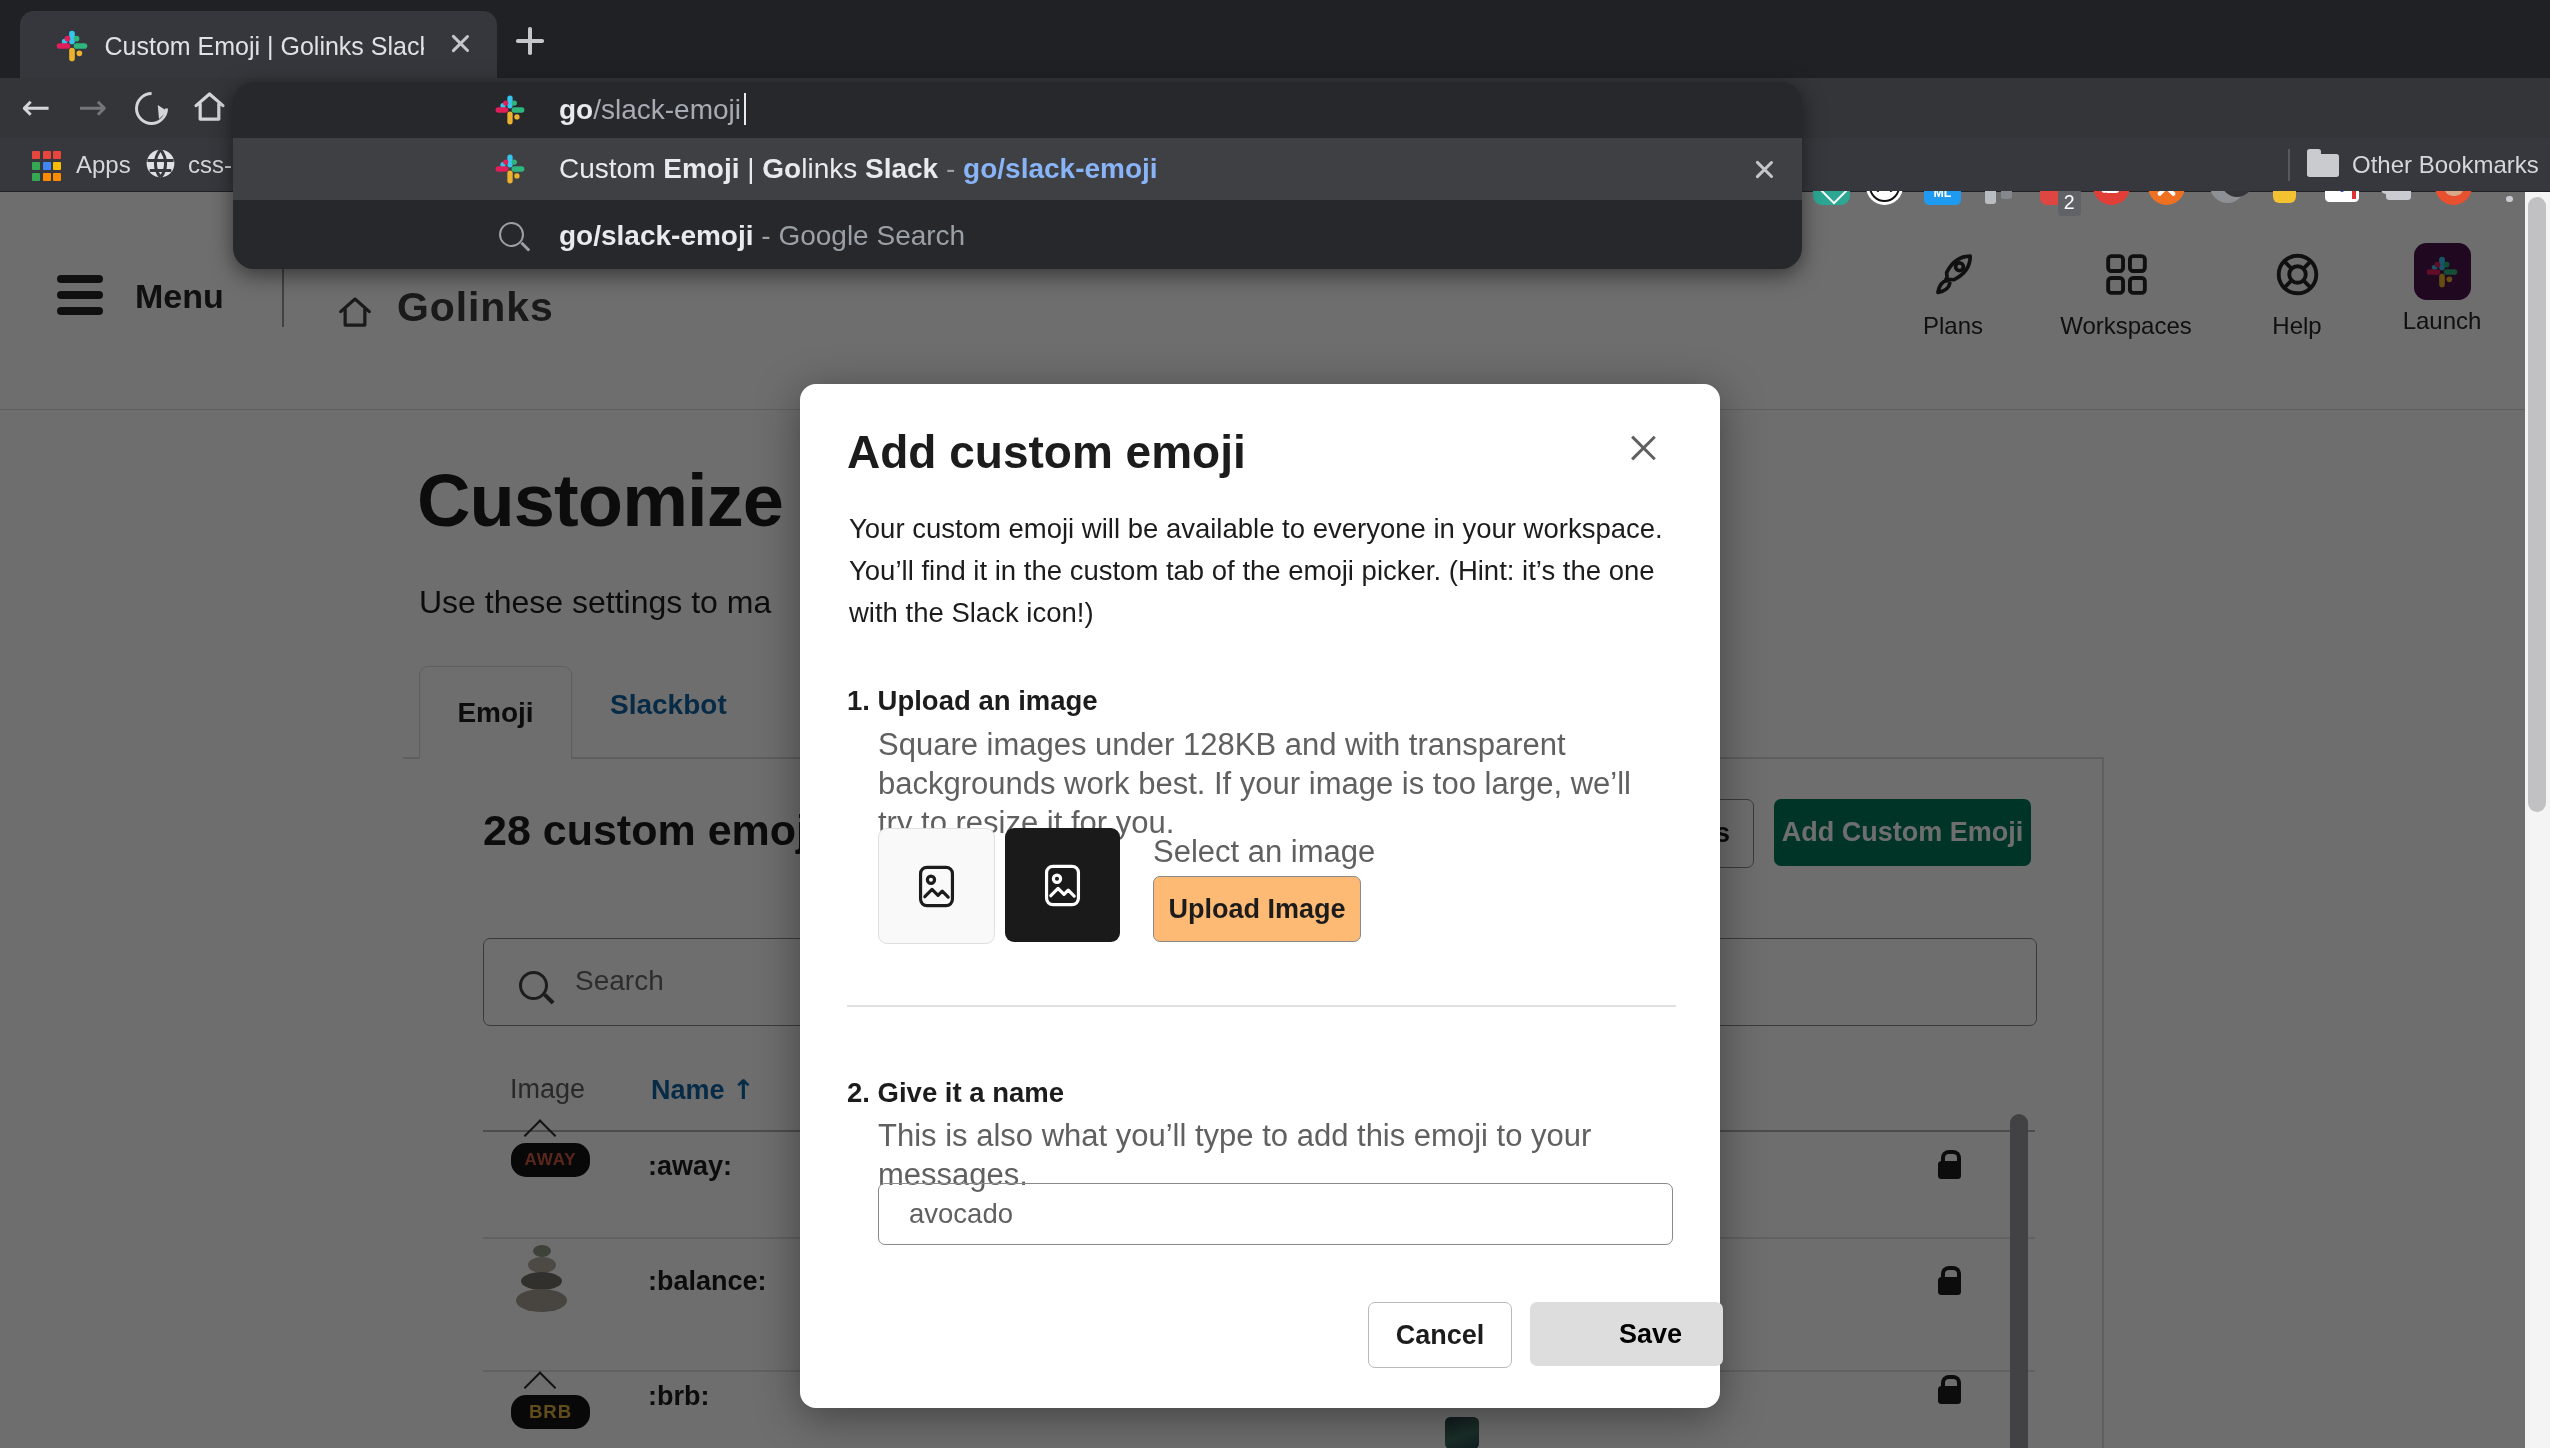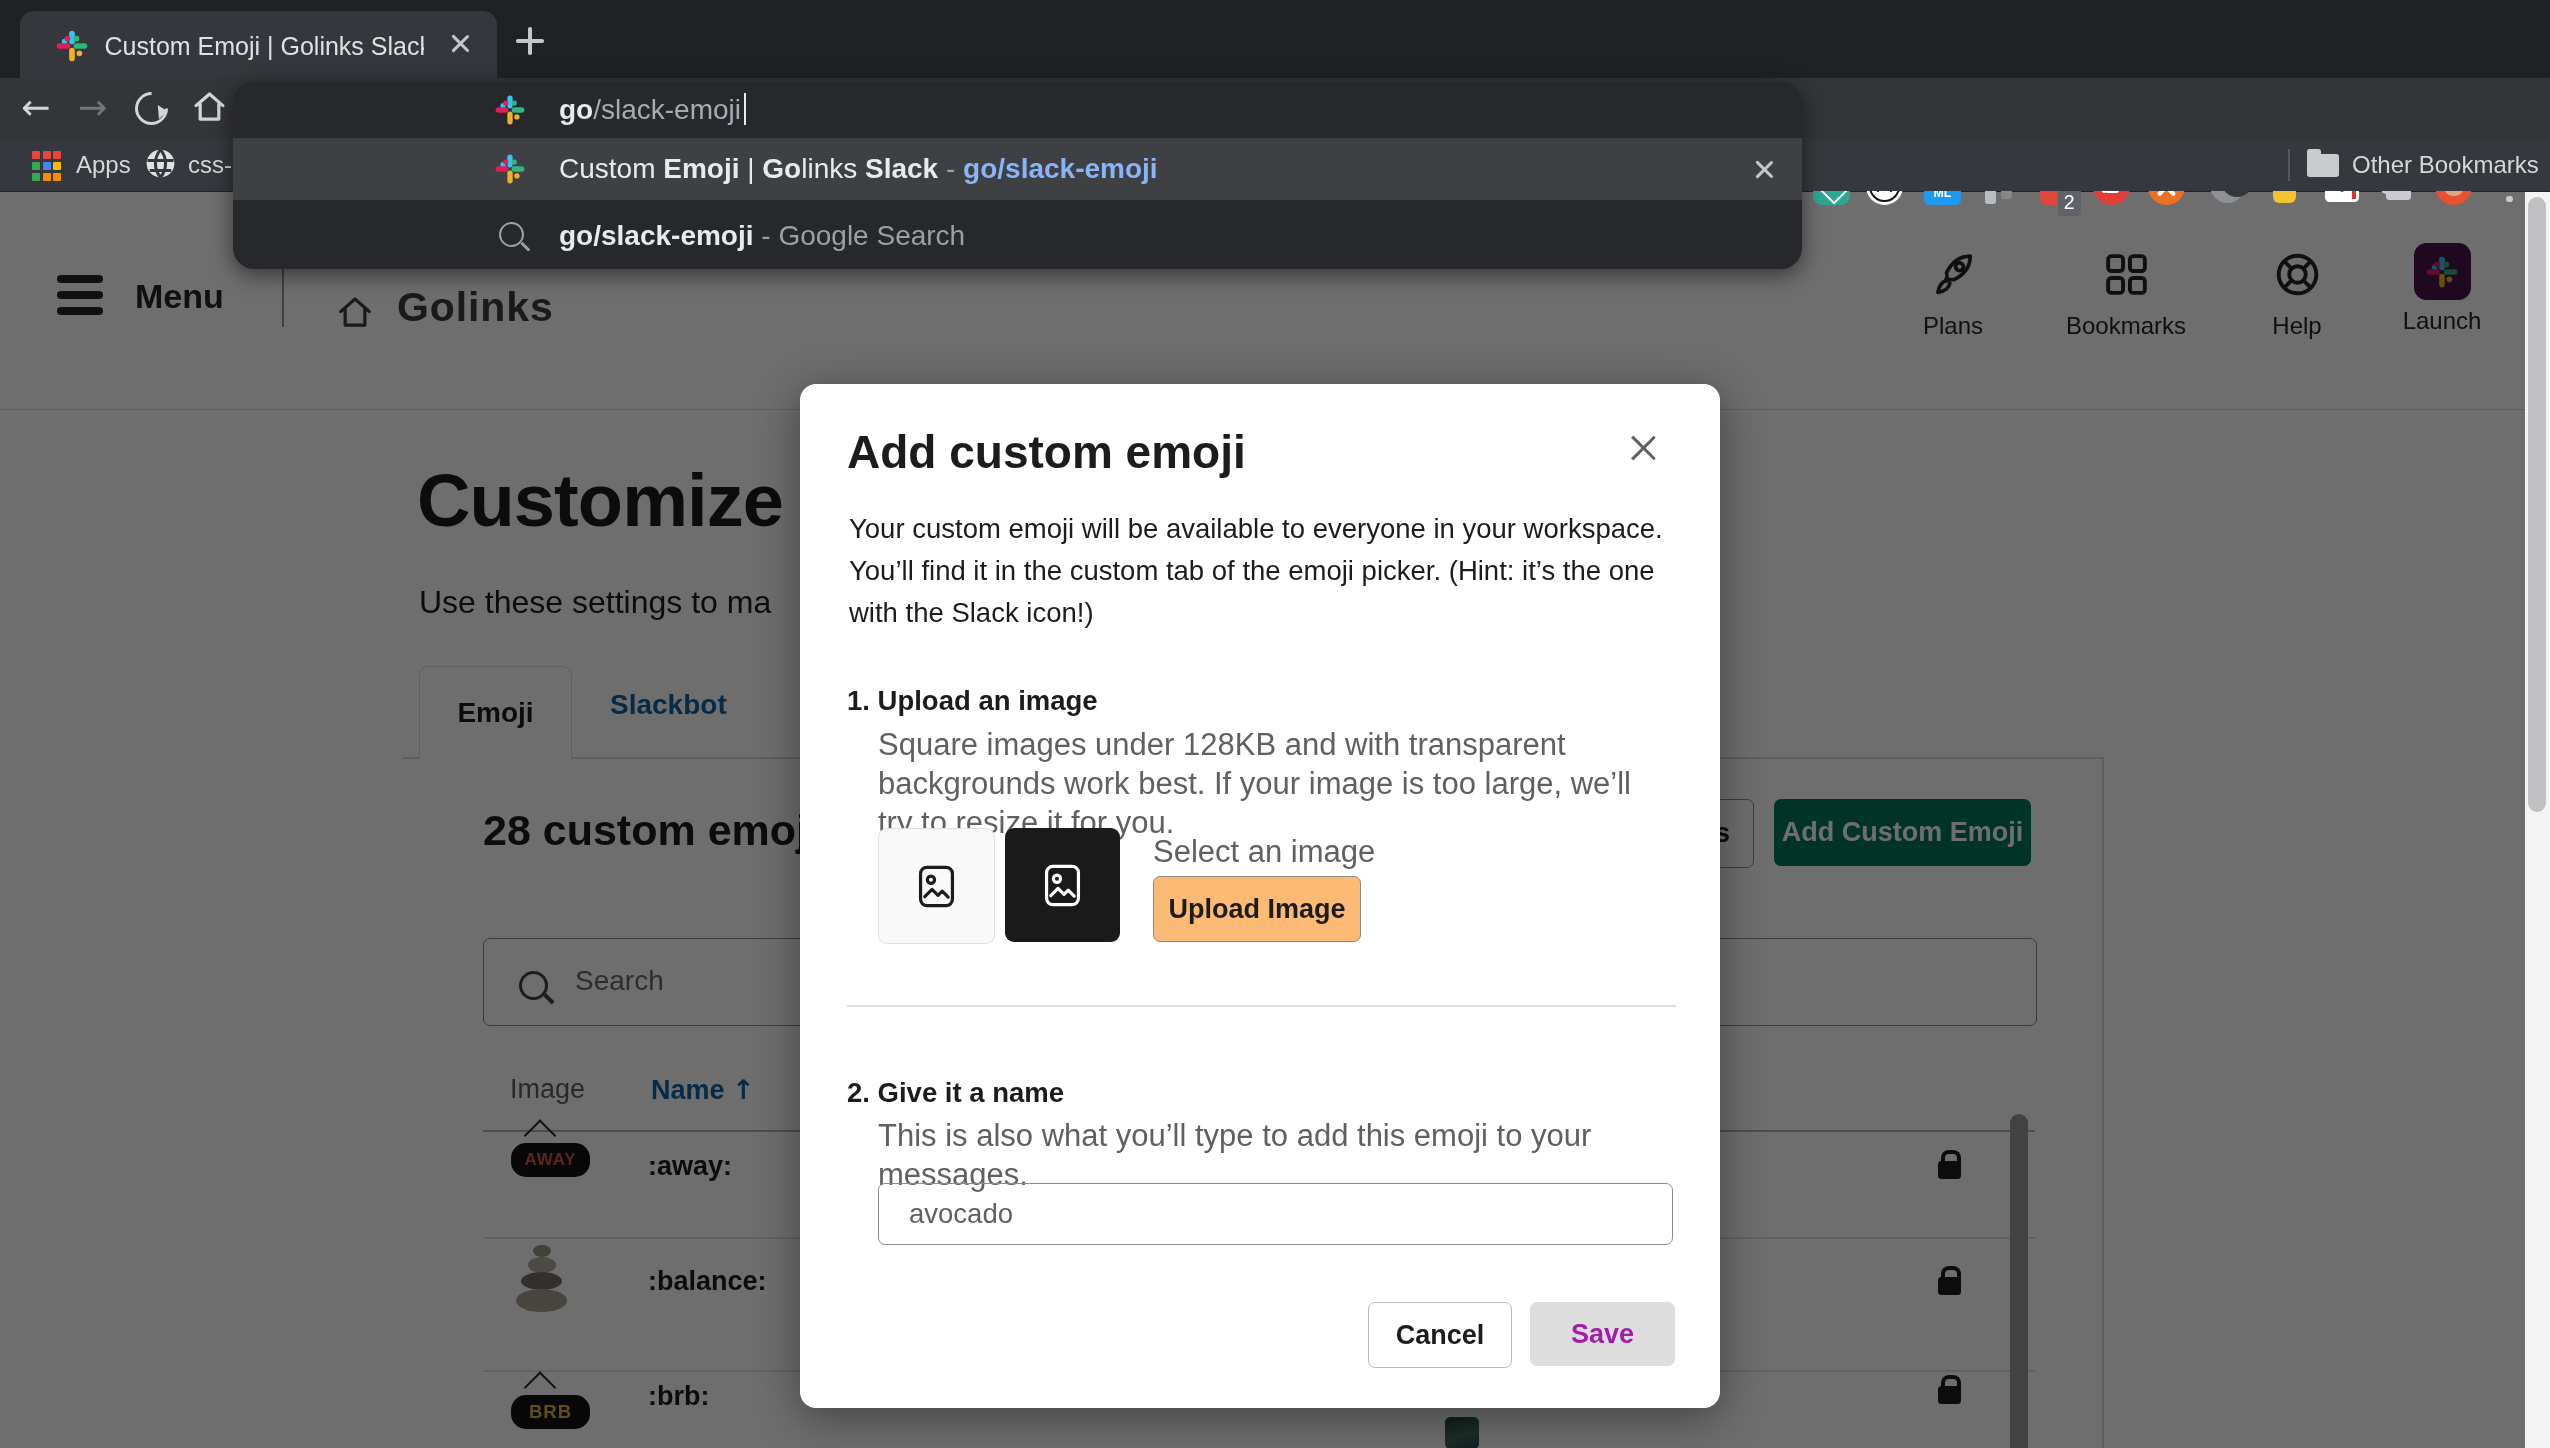--- a/index.html
+++ b/index.html
@@ -99,21 +99,21 @@
   .mstep{font-size:27.5px;font-weight:bold;color:#1d1c1d;}
   .pbox{width:115px;height:114px;border-radius:9px;display:flex;align-items:center;justify-content:center;}
   .pbox.light{background:#f9f9f9;border:1.8px solid #e0e0e0;color:#1d1c1d;}
   .pbox.dark{background:#1b1a1b;color:#fff;}
   .btn{border-radius:7px;font-size:27px;font-weight:bold;display:flex;align-items:center;justify-content:center;}
   .upload{left:353px;top:492px;width:206px;height:64px;background:#fdba74;border:1.8px solid #8a8a8a;color:#1d1c1d;}
   .mdiv{left:47px;top:621px;width:829px;height:1.8px;background:#e0e0e0;}
   .mname{left:78px;top:799px;width:793px;height:60px;border:1.8px solid #8a8a8a;border-radius:7px;}
   .mname input{position:absolute;left:28px;top:0;width:736px;height:57px;border:none;outline:none;font-size:27.5px;color:#616061;background:transparent;font-family:"Liberation Sans",sans-serif;}
   .cancel{left:568px;top:918px;width:142px;height:64px;background:#fff;border:1.8px solid #b9b9b9;color:#1d1c1d;}
-  .save{left:730px;top:918px;width:145px;height:64px;background:#ddd;color:#a21caf;}
+  .save{left:730px;top:918px;width:145px;height:64px;background:#ddd;color:#000000;padding-left:48px;}
 </style>
 </head>
 <body>
 
 <svg width="0" height="0" style="position:absolute">
   <defs>
     <g id="slacklogo">
       <rect x="25" y="3" width="10" height="24" rx="5" fill="#36C5F0"></rect>
         <rect x="12" y="17" width="10" height="10" rx="5" fill="#36C5F0"></rect>
       <rect x="33" y="25" width="24" height="10" rx="5" fill="#2EB67D"></rect>
@@ -160,21 +160,21 @@
       </div>
       <div class="abs hnav" style="left:2055px;top:55px;">
         <svg width="55" height="55" viewBox="0 0 24 24">
           <g fill="none" stroke="#252525" stroke-width="1.7" stroke-linejoin="round">
             <rect x="4" y="4" width="6.5" height="6.5" rx="1.4"></rect>
               <rect x="13.5" y="4" width="6.5" height="6.5" rx="1.4"></rect>
             <rect x="4" y="13.5" width="6.5" height="6.5" rx="1.4"></rect>
               <rect x="13.5" y="13.5" width="6.5" height="6.5" rx="1.4"></rect>
           </g>
         </svg>
-        <div class="lbl">Bookmarks</div>
+        <div class="lbl">Workspaces</div>
       </div>
       <div class="abs hnav" style="left:2226px;top:55px;">
         <svg width="55" height="55" viewBox="0 0 24 24">
           <g fill="none" stroke="#252525" stroke-width="1.7">
             <circle cx="12" cy="12" r="8.2"></circle>
               <circle cx="12" cy="12" r="3.6"></circle>
             <path d="M14.6 9.4l3.2-3.2M9.4 14.6l-3.2 3.2M14.6 14.6l3.2 3.2M9.4 9.4 6.2 6.2"></path>
           </g>
         </svg>
         <div class="lbl">Help</div>

